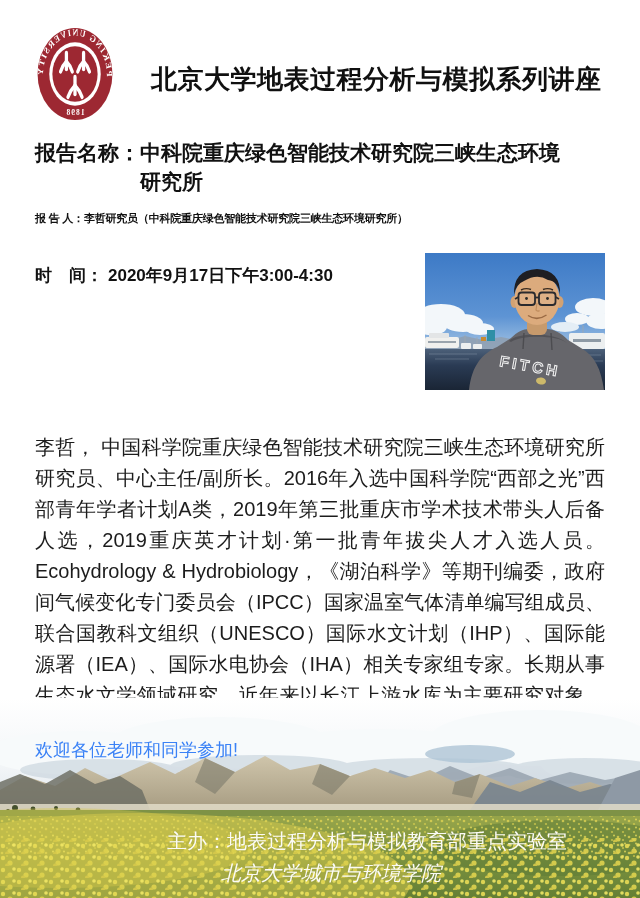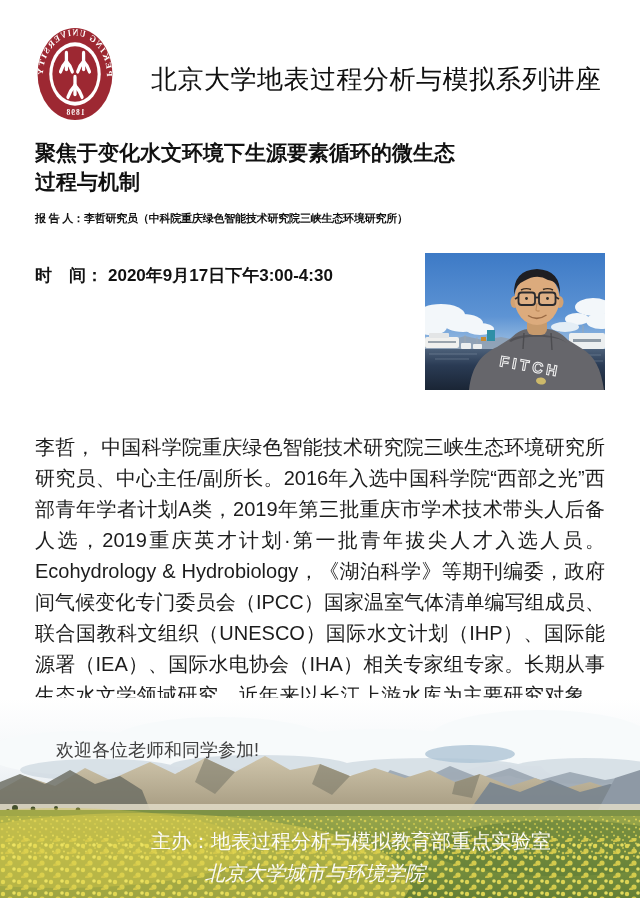--- a/index.html
+++ b/index.html
@@ -7,21 +7,21 @@
     width:640px;height:898px;position:relative;overflow:hidden;
     background:#ffffff;
     font-family:"Liberation Sans","DejaVu Sans",sans-serif;
     color:#111;
   }
   .abs{position:absolute;}
   
   #seal{left:36px;top:26px;width:78px;height:96px;}
   #series-title{
     left:151px;top:62px;width:470px;
-    font-size:26px;font-weight:400;letter-spacing:.5px;color:#101010;
+    font-size:26px;font-weight:700;letter-spacing:.5px;color:#101010;
     white-space:nowrap;
   }
   
   #report-name{left:35px;top:138px;width:560px;display:flex;}
   #report-name .lbl{font-size:21px;font-weight:700;white-space:nowrap;}
   #report-name .val{font-size:21px;font-weight:700;line-height:29px;}
   #report-name .lbl{line-height:29px;}
   
   #speaker-line{
     left:35px;top:211px;width:600px;
@@ -35,25 +35,26 @@
   #photo{left:425px;top:253px;width:180px;height:137px;}
   
   #bio{
     left:35px;top:412px;width:570px;
     font-size:20px;line-height:31px;color:#1c1c1c;
     text-align:justify;text-justify:inter-ideograph;font-weight:400;
   }
   
   #landscape{left:0;top:698px;width:640px;height:200px;}
   #welcome{
-    left:35px;top:738px;font-size:18px;color:#404040;z-index:3;white-space:nowrap;margin-left:21px;
+    left:35px;top:738px;font-size:18px;color:#3b82f6;z-index:3;white-space:nowrap;
   }
   #org1,#org2{
     z-index:3;color:#fbfbf6;font-size:20px;white-space:nowrap;font-weight:400;
     text-shadow:0 0 3px rgba(120,130,60,.35);
+    margin-left:16px;
   }
   #org1{left:351px;top:828px;transform:translateX(-50%);}
   #org2{left:315px;top:860px;transform:translateX(-50%);font-style:italic;}
 </style>
 </head>
 <body>
 
 <svg id="seal" class="abs" viewBox="0 0 100 100" preserveAspectRatio="none" aria-hidden="true">
   <g transform="translate(50,50) scale(-1,1)">
     <circle r="48" fill="#9d2832"></circle>
@@ -82,21 +83,22 @@
           <path d="M 0,-2 Q -6,3 -9,10"></path>
           <path d="M 0,-2 Q 6,3 9,10"></path>
       </g>
     </g>
   </g>
 </svg>
 
 <div id="series-title" class="abs">北京大学地表过程分析与模拟系列讲座</div>
 
 <div id="report-name" class="abs">
-  <div class="val" style="width:430px;">聚焦于变化水文环境下生源要素循环的微生态过程与机制</div>
+  <div class="lbl">报告名称：</div>
+  <div class="val" style="width:430px;">中科院重庆绿色智能技术研究院三峡生态环境研究所</div>
 </div>
 
 <div id="speaker-line" class="abs">报 告 人：李哲研究员（中科院重庆绿色智能技术研究院三峡生态环境研究所）</div>
 
 <div id="info" class="abs">
   <div class="info-row">
     <span class="ilabel">时　间：</span><span>2020年9月17日下午3:00-4:30</span>
   </div>
 </div>
 

